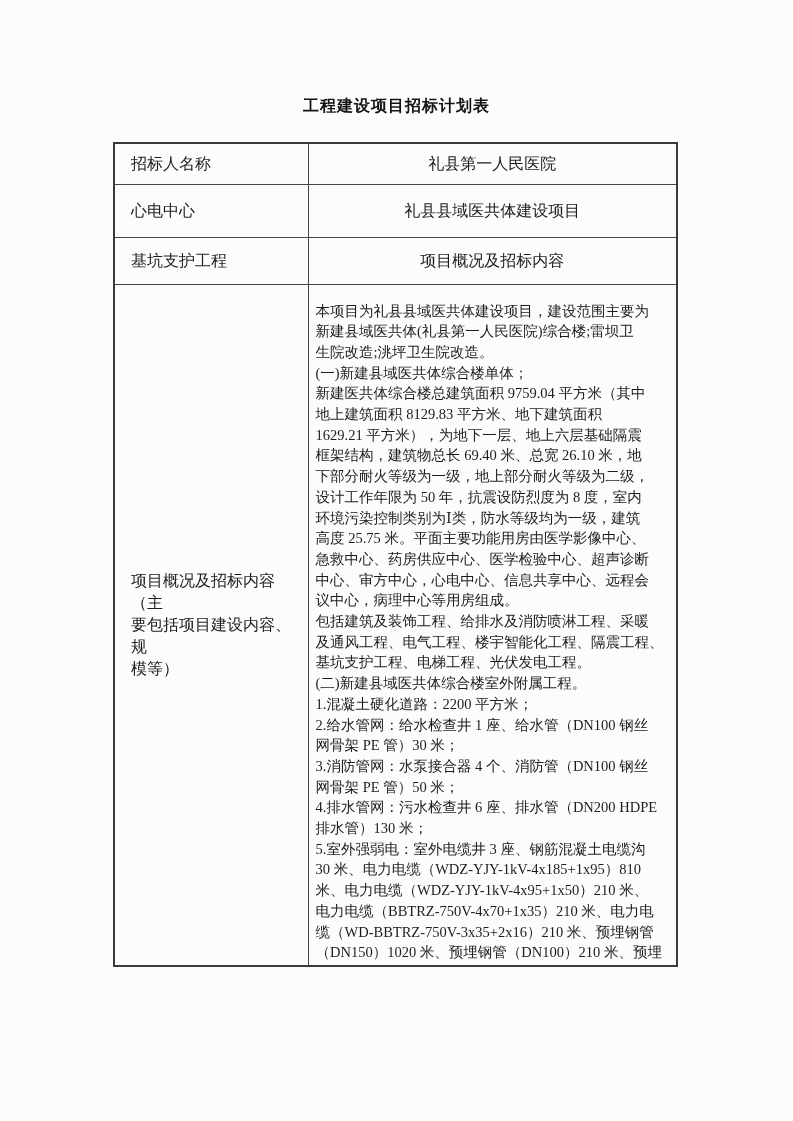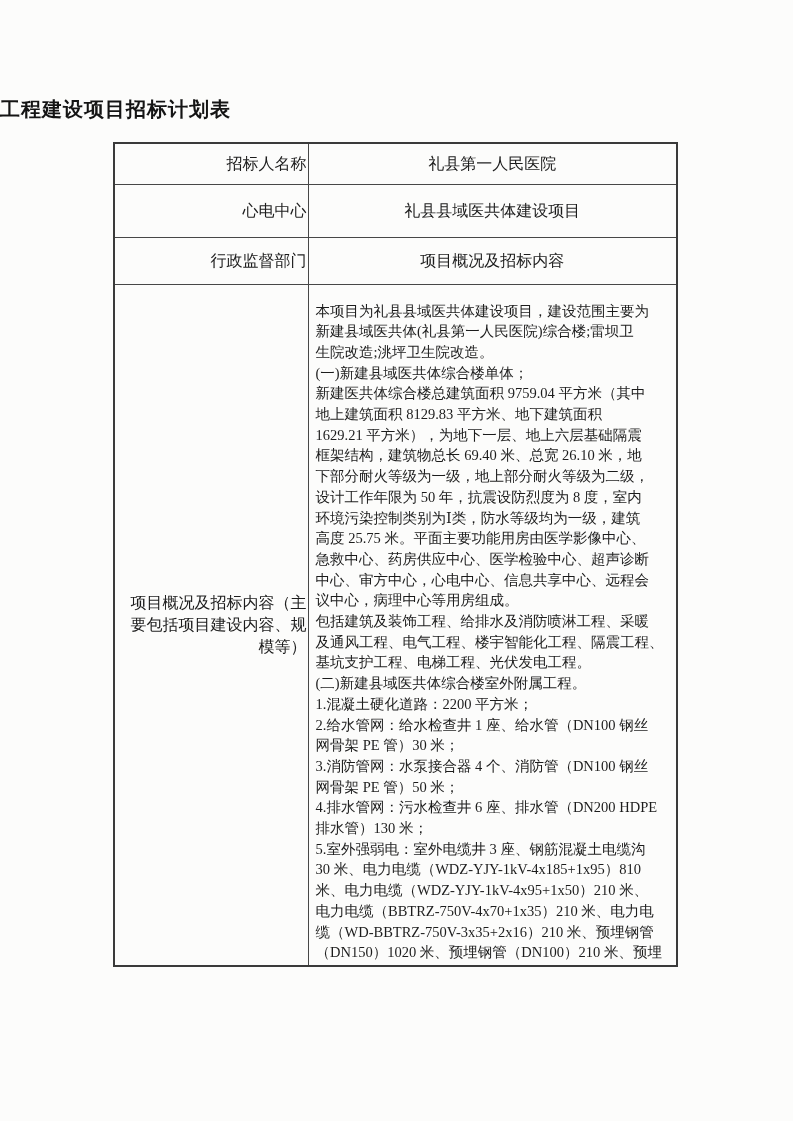--- a/index.html
+++ b/index.html
@@ -8,43 +8,44 @@
     background: #fcfcfb;
     font-family: "Liberation Serif", "DejaVu Serif", serif;
     color: #1c1c1c;
     position: relative;
     overflow: hidden;
   }
   .page { position: absolute; inset: 0; }
   .doc-title {
     position: absolute;
     top: 96px; left: 0; width: 100%;
-    font-size: 20px;
+    text-align: center;
+    font-size: 16px;
     font-weight: bold;
     letter-spacing: 1px;
     color: #141414;
   }
   table.form {
     position: absolute;
     left: 113px; top: 142px;
     width: 565px;
     border-collapse: collapse;
     table-layout: fixed;
     border: 2px solid #3a3a3a;
   }
   table.form col.c-label { width: 194px; }
   table.form td {
     border: 1.5px solid #474747;
     vertical-align: middle;
     font-size: 16px;
     line-height: 22px;
   }
   td.label-cell {
-    text-align: right;
-    padding: 2px 1px;
+    text-align: left;
+    padding: 2px 16px;
     white-space: pre-line;
   }
   td.value-cell {
     text-align: center;
     padding: 2px 25px;
     white-space: pre-line;
   }
   td.value-cell.long {
     text-align: left;
     vertical-align: top;
@@ -74,21 +75,21 @@
     <tbody>
       <tr class="r1">
         <td class="label-cell">招标人名称</td>
         <td class="value-cell">礼县第一人民医院</td>
       </tr>
       <tr class="r2">
         <td class="label-cell">心电中心</td>
         <td class="value-cell">礼县县域医共体建设项目</td>
       </tr>
       <tr class="r3">
-        <td class="label-cell">行政监督部门</td>
+        <td class="label-cell">基坑支护工程</td>
         <td class="value-cell">项目概况及招标内容</td>
       </tr>
       <tr class="r5">
         <td class="label-cell">项目概况及招标内容（主
 要包括项目建设内容、规
 模等）</td>
         <td class="value-cell long">本项目为礼县县域医共体建设项目，建设范围主要为
 新建县域医共体(礼县第一人民医院)综合楼;雷坝卫
 生院改造;洮坪卫生院改造。
 (一)新建县域医共体综合楼单体；

